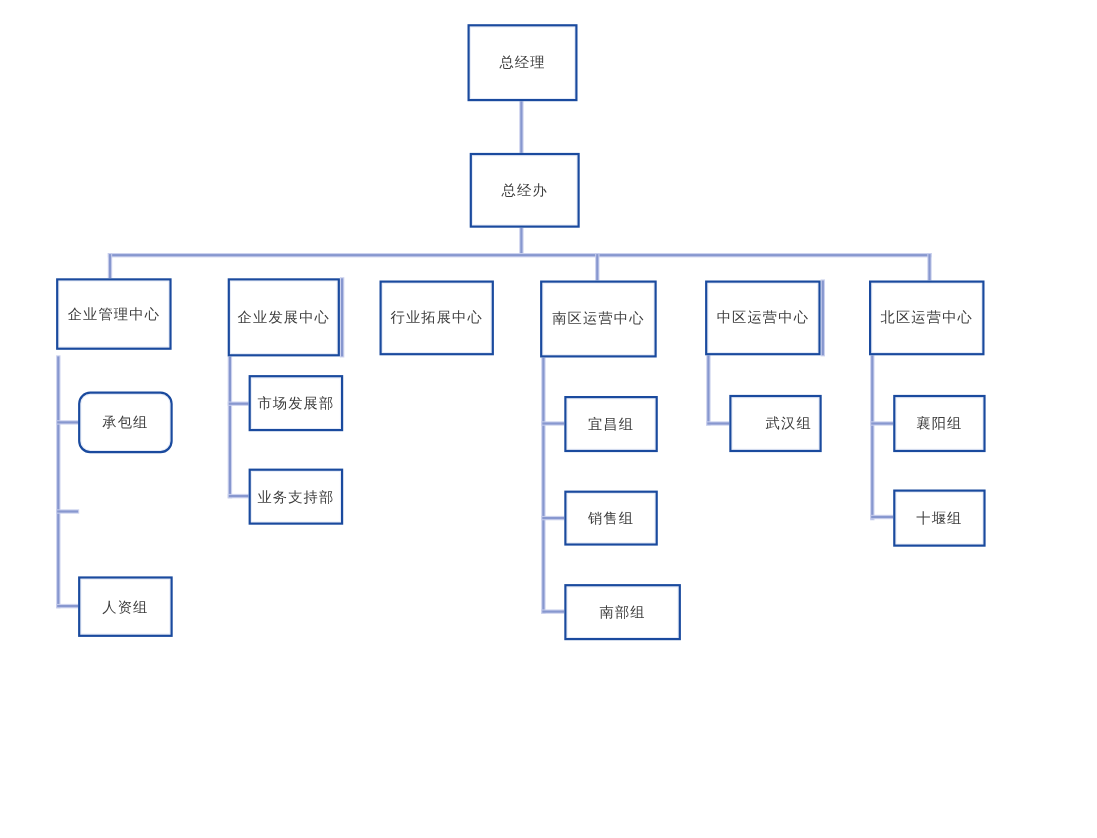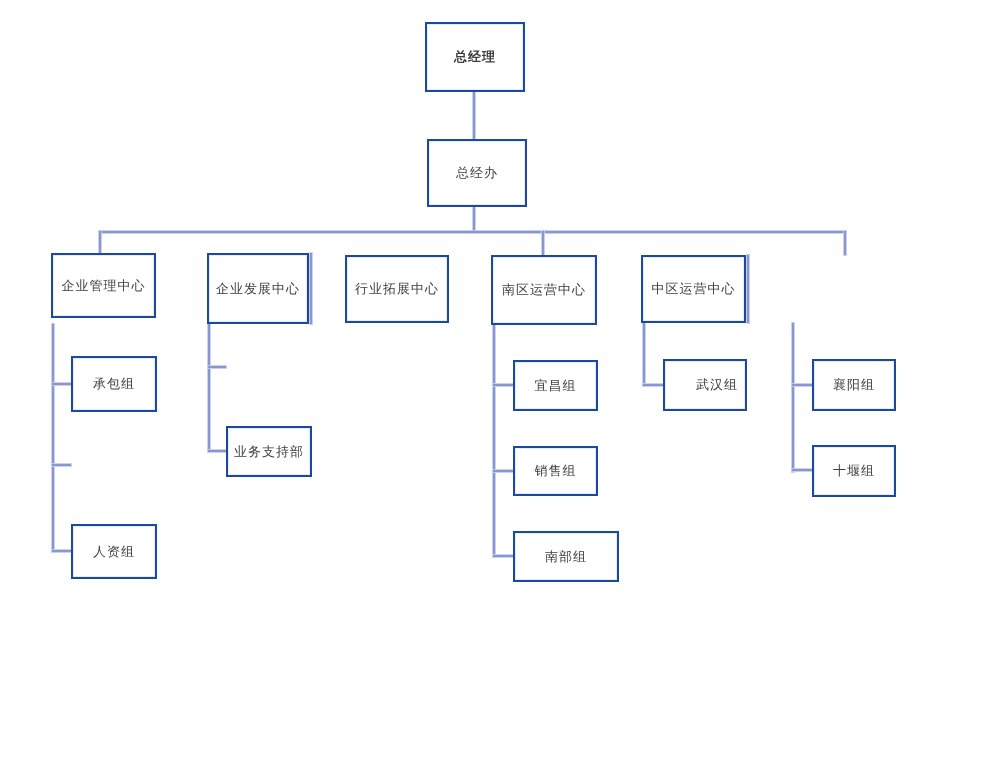--- a/index.html
+++ b/index.html
@@ -60,46 +60,52 @@
     <div class="line" style="left: 208px; top: 450px; width: 18px; height: 2px;"></div>
     <div class="line" style="left: 493px; top: 325px; width: 2px; height: 232px;"></div>
     <div class="line" style="left: 493px; top: 384px; width: 20px; height: 2px;"></div>
     <div class="line" style="left: 493px; top: 470px; width: 20px; height: 2px;"></div>
     <div class="line" style="left: 493px; top: 555px; width: 20px; height: 2px;"></div>
     <div class="line" style="left: 643px; top: 323px; width: 2px; height: 63px;"></div>
     <div class="line" style="left: 643px; top: 384px; width: 20px; height: 2px;"></div>
     <div class="line" style="left: 792px; top: 323px; width: 2px; height: 149px;"></div>
     <div class="line" style="left: 792px; top: 384px; width: 20px; height: 2px;"></div>
     <div class="line" style="left: 792px; top: 469px; width: 20px; height: 2px;"></div>
-    <div class="node" style="left: 425px; top: 22px; width: 100px; height: 70px; font-weight: bold;">
+    <div class="node" style="left: 425px; top: 22px; width: 100px; height: 70px;">
       <span class="node-label">总经理</span>
     </div>
     <div class="node" style="left: 427px; top: 139px; width: 100px; height: 68px;">
       <span class="node-label">总经办</span>
     </div>
     <div class="node" style="left: 51px; top: 253px; width: 105px; height: 65px;">
       <span class="node-label">企业管理中心</span>
     </div>
     <div class="node" style="left: 207px; top: 253px; width: 102px; height: 71px;">
       <span class="node-label">企业发展中心</span>
     </div>
     <div class="node" style="left: 345px; top: 255px; width: 104px; height: 68px;">
       <span class="node-label">行业拓展中心</span>
     </div>
     <div class="node" style="left: 491px; top: 255px; width: 106px; height: 70px;">
       <span class="node-label">南区运营中心</span>
     </div>
     <div class="node" style="left: 641px; top: 255px; width: 105px; height: 68px;">
       <span class="node-label">中区运营中心</span>
     </div>
-    <div class="node" style="left: 71px; top: 356px; width: 86px; height: 56px;">
+    <div class="node" style="left: 790px; top: 255px; width: 105px; height: 68px;">
+      <span class="node-label">北区运营中心</span>
+    </div>
+    <div class="node" style="left: 71px; top: 356px; width: 86px; height: 56px; border-radius: 11px;">
       <span class="node-label">承包组</span>
     </div>
     <div class="node" style="left: 71px; top: 524px; width: 86px; height: 55px;">
       <span class="node-label">人资组</span>
+    </div>
+    <div class="node" style="left: 226px; top: 341px; width: 86px; height: 51px;">
+      <span class="node-label">市场发展部</span>
     </div>
     <div class="node" style="left: 226px; top: 426px; width: 86px; height: 51px;">
       <span class="node-label">业务支持部</span>
     </div>
     <div class="node" style="left: 513px; top: 360px; width: 85px; height: 51px;">
       <span class="node-label">宜昌组</span>
     </div>
     <div class="node" style="left: 513px; top: 446px; width: 85px; height: 50px;">
       <span class="node-label">销售组</span>
     </div>

